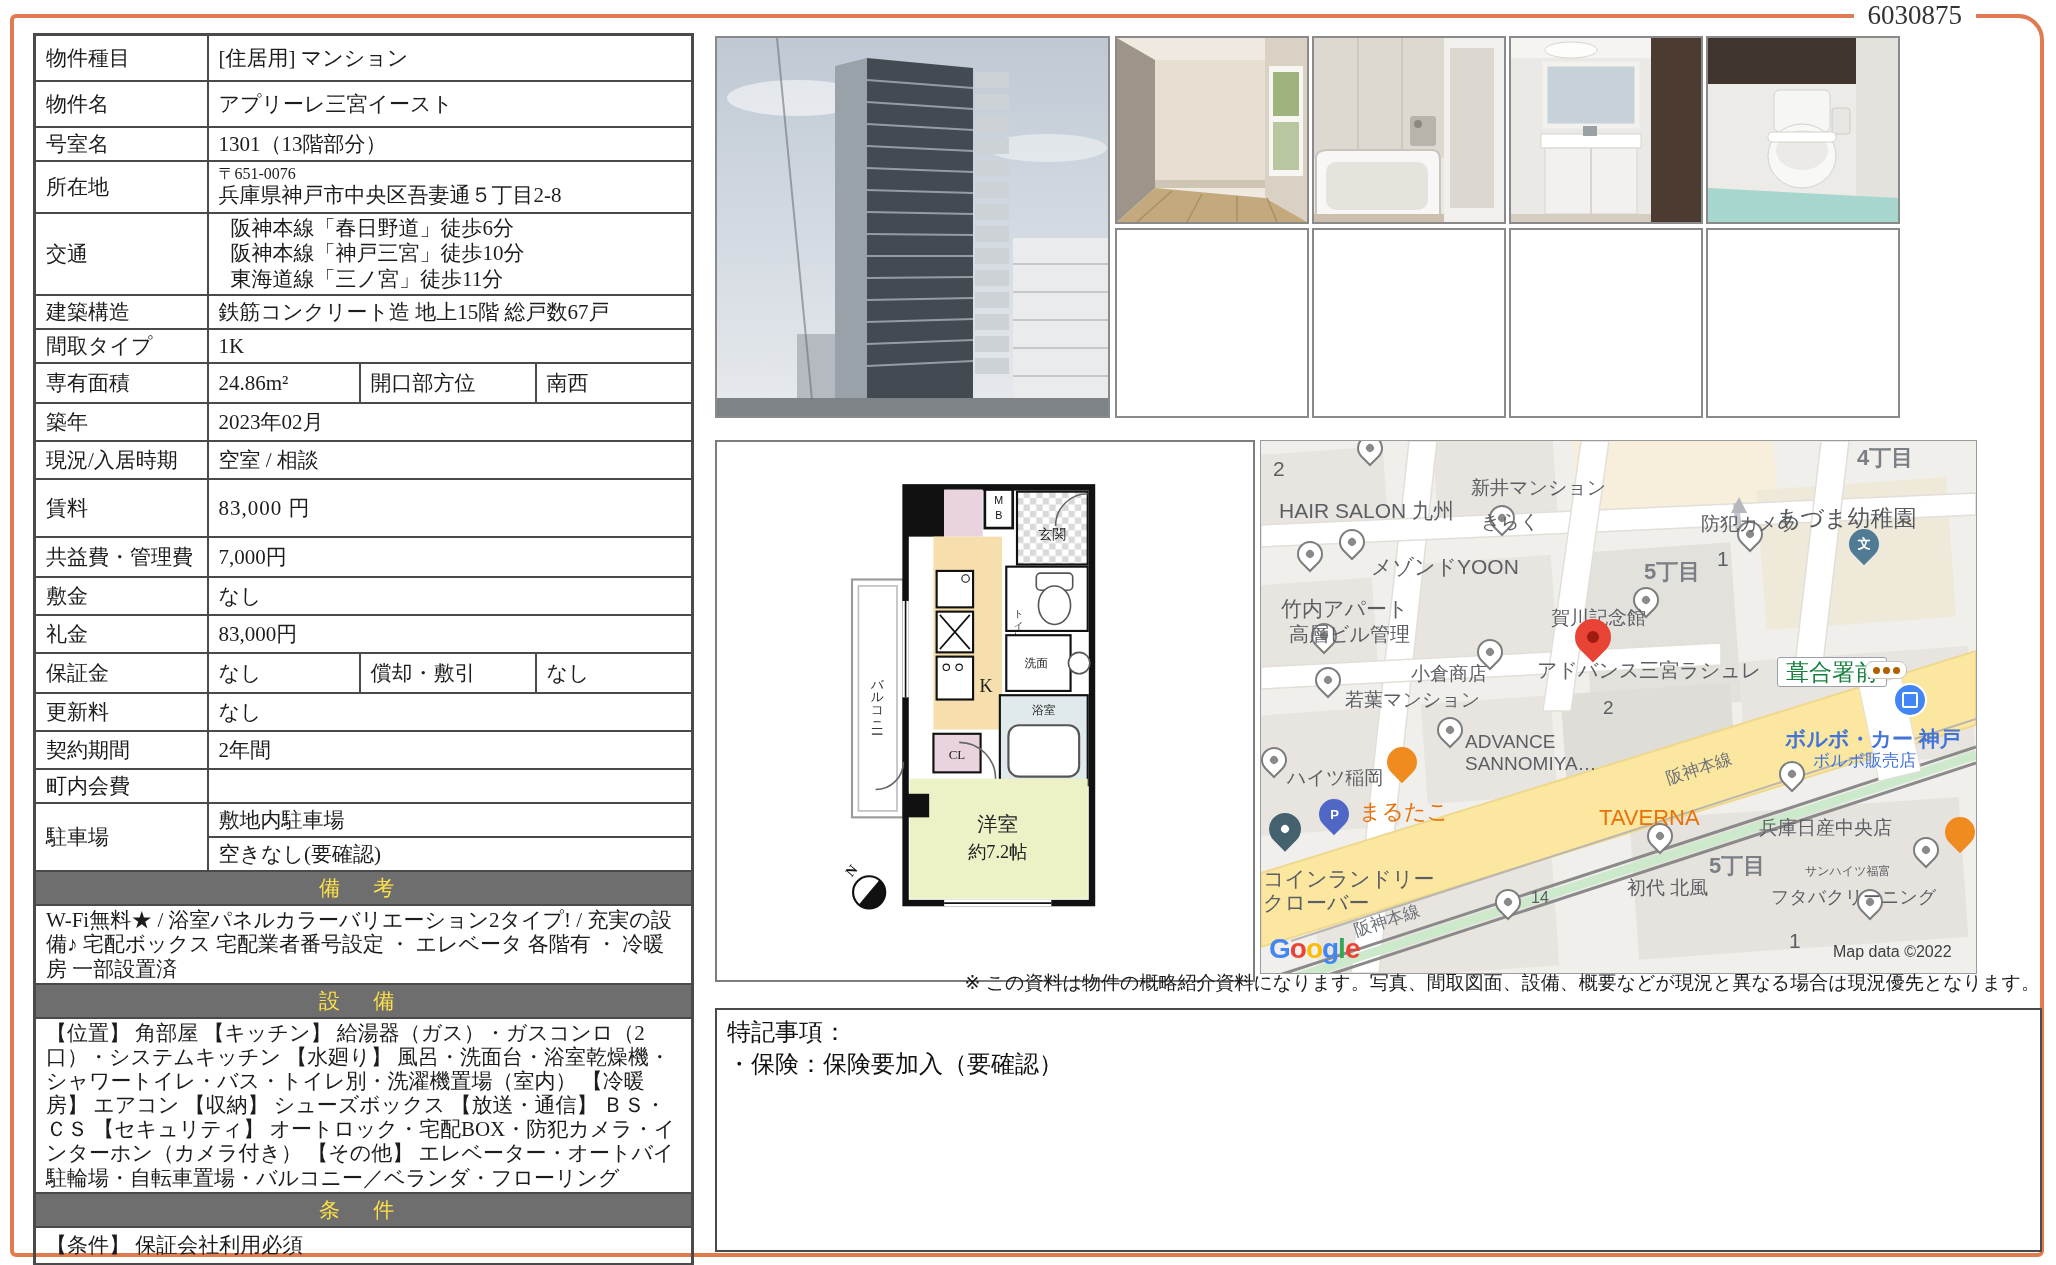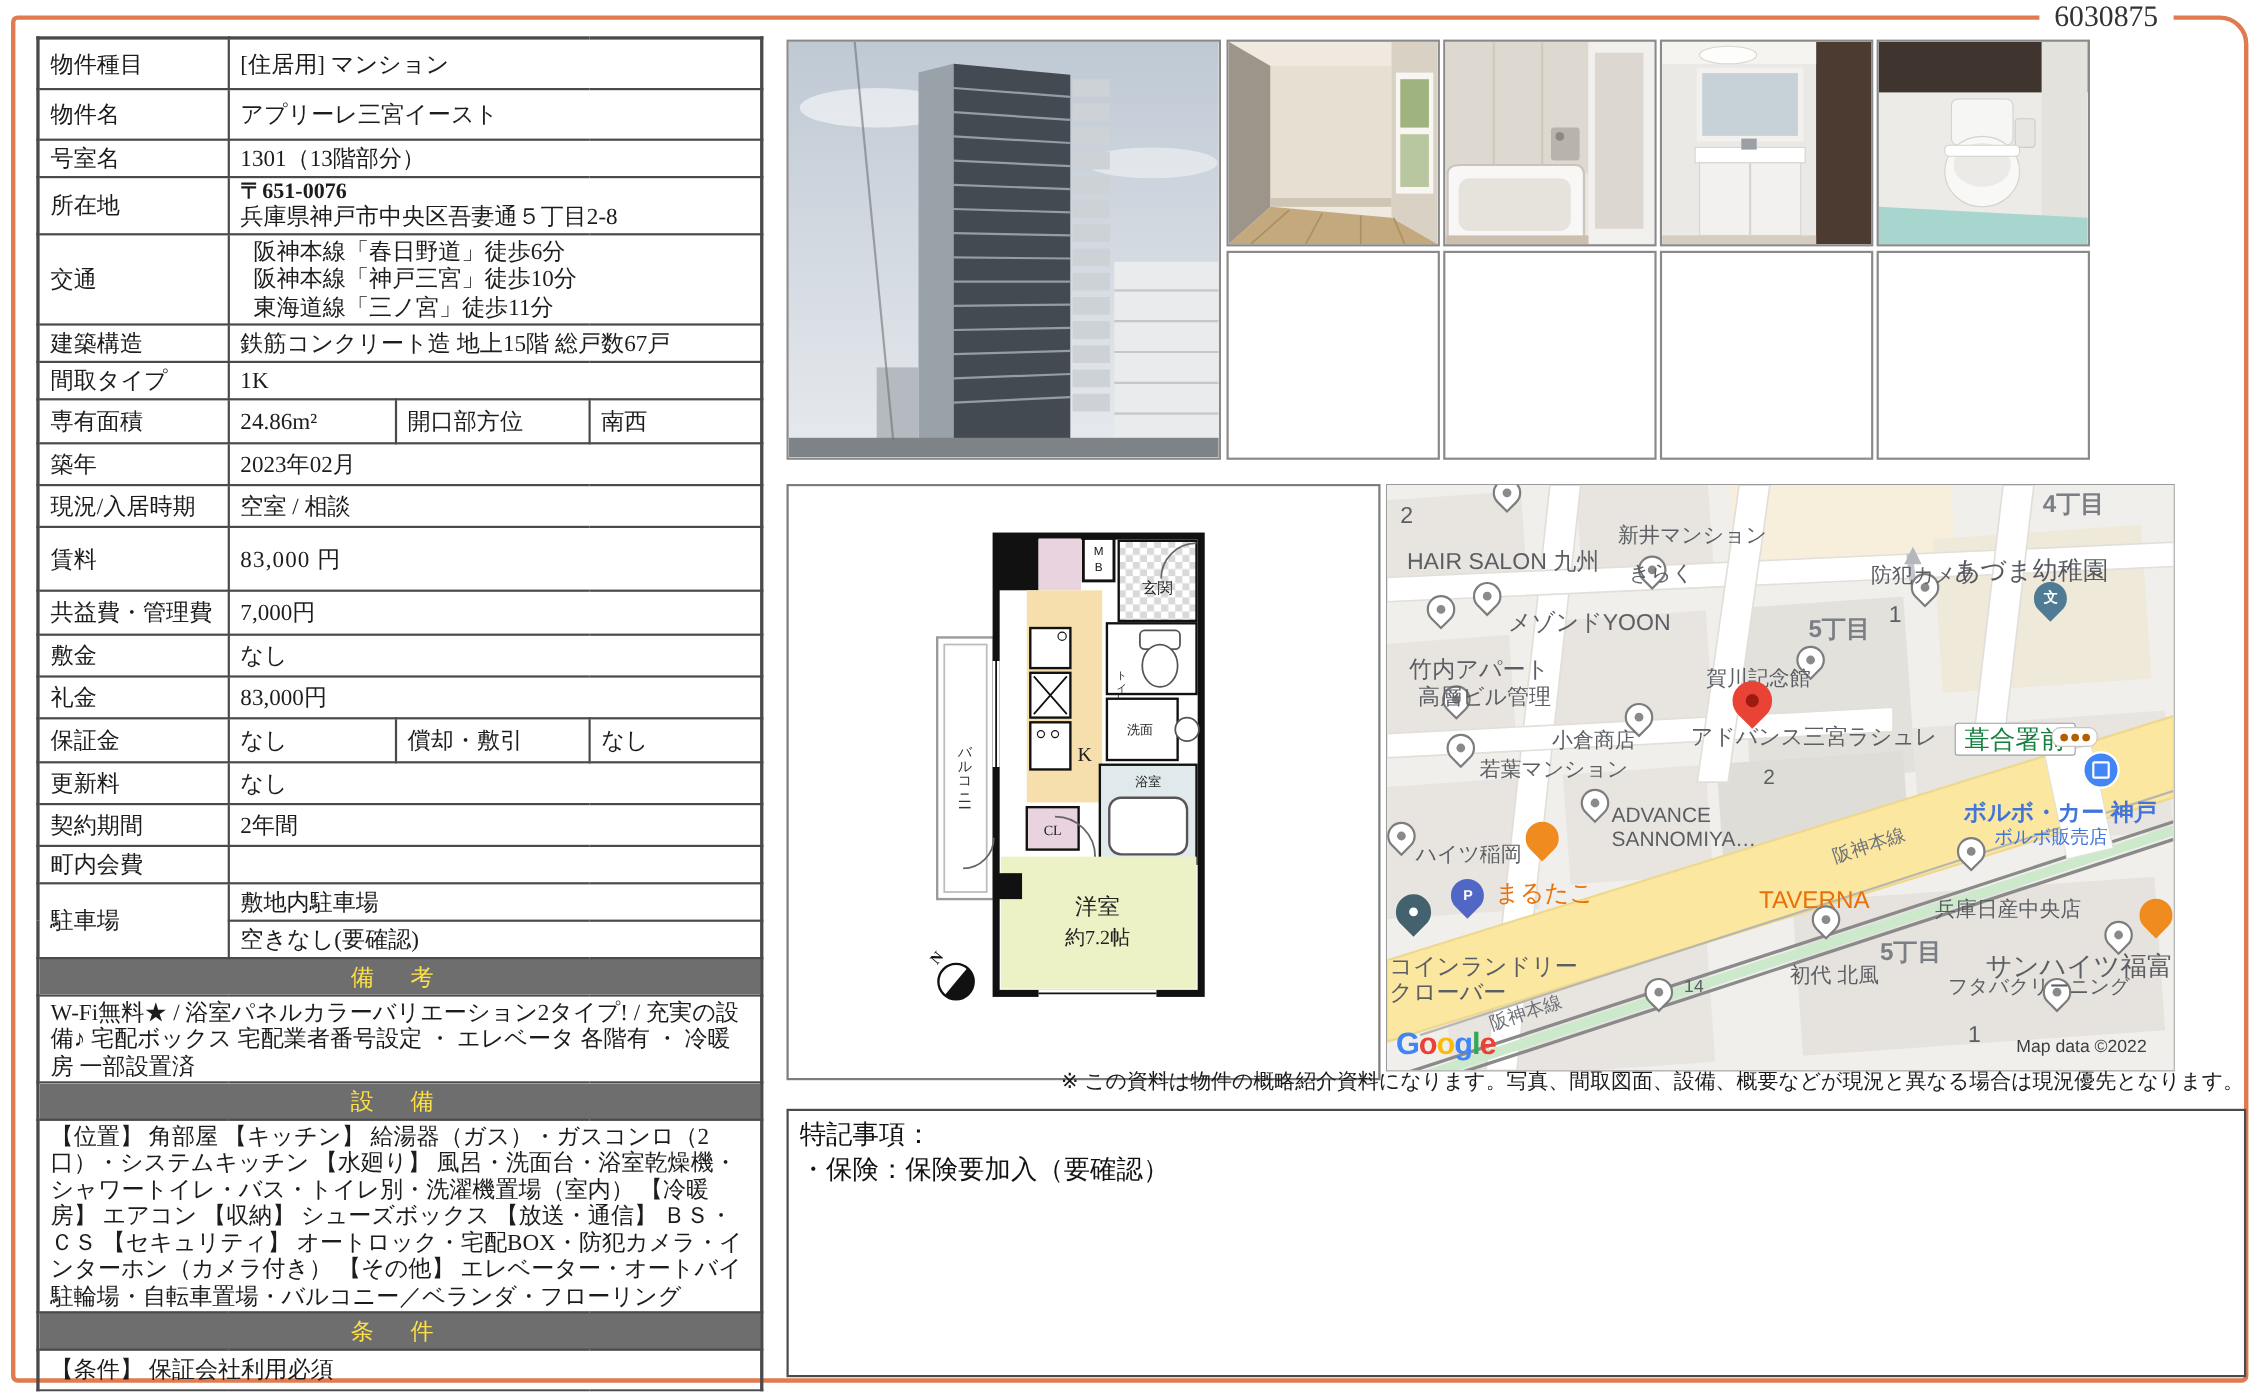--- a/index.html
+++ b/index.html
@@ -13,21 +13,21 @@
   table.info{position:absolute;left:33px;top:33px;width:658px;border-collapse:collapse;
              table-layout:fixed;border:3px solid #4a4a4a;}
   table.info td{border:2px solid #4a4a4a;padding:2px 10px;font-size:21px;vertical-align:middle;
                 overflow:hidden;}
   td.lbl{padding-left:12px;}
   td.big{font-size:27px;}
   td.rent-val{font-size:45px;letter-spacing:1px;padding-left:14px;}
   td.sec-head{background:#6e6e6e;color:#fde047;text-align:center;font-size:22px;
               letter-spacing:14px;padding:1px 0;}
   td.txt{font-size:19px;line-height:1.15;padding:4px 10px;vertical-align:top;}
-  .postal{font-size:20px;line-height:1.05;font-weight:bold;}
+  .postal{font-size:16px;line-height:1.05;}
   .addr{font-size:21px;line-height:1.15;}
   .acc-line{display:block;font-size:21px;line-height:1.22;margin-left:12px;}
   
   .box{position:absolute;border:2px solid #8a8a8a;background:#fff;overflow:hidden;}
   .box svg{display:block;}
   
   .fp-svg{position:absolute;left:120px;top:30px;}
   
   .map{font-family:"Liberation Sans","DejaVu Sans",sans-serif;}
   .map-label{position:absolute;font-size:19px;color:#5b5e63;white-space:pre-line;line-height:1.15;z-index:3;}
@@ -465,21 +465,21 @@
         <i></i>
         <i></i>
       </div>
     <div class="map-label m-blue" style="left:524px;top:286px">ボルボ・カー 神戸</div>
     <div class="map-label m-blue-sm" style="left:552px;top:310px">ボルボ販売店</div>
     <div class="map-label m-rail" style="left:404px;top:318px;transform:rotate(-18deg)">阪神本線</div>
     <div class="map-label m-rail" style="left:92px;top:470px;transform:rotate(-18deg)">阪神本線</div>
     <div class="map-label" style="left:498px;top:376px">兵庫日産中央店</div>
     <div class="map-label" style="left:366px;top:436px">初代 北風</div>
     <div class="map-label m-district" style="left:448px;top:412px">5丁目</div>
-    <div class="map-label" style="left:544px;top:424px;font-size:24px">サンハイツ福富</div>
+    <div class="map-label" style="left:544px;top:424px;font-size:12px">サンハイツ福富</div>
     <div class="map-label" style="left:510px;top:446px;font-size:18px">フタバクリーニング</div>
     <div class="map-label" style="left:270px;top:448px;font-size:16px">14</div>
     <div class="map-label" style="left:528px;top:488px;font-size:21px">1</div>
     <div class="map-label m-attr" style="left:572px;top:502px">Map data ©2022</div>
     <div class="google" style="left:8px;top:492px">
       <span style="color:#4285F4">G</span><span style="color:#EA4335">o</span><span style="color:#FBBC05">o</span><span style="color:#4285F4">g</span><span style="color:#34A853">l</span><span style="color:#EA4335">e</span>
     </div>
 
     <div class="pin" style="left:96px;top:-6px"></div>
     <div class="pin" style="left:228px;top:64px"></div>

